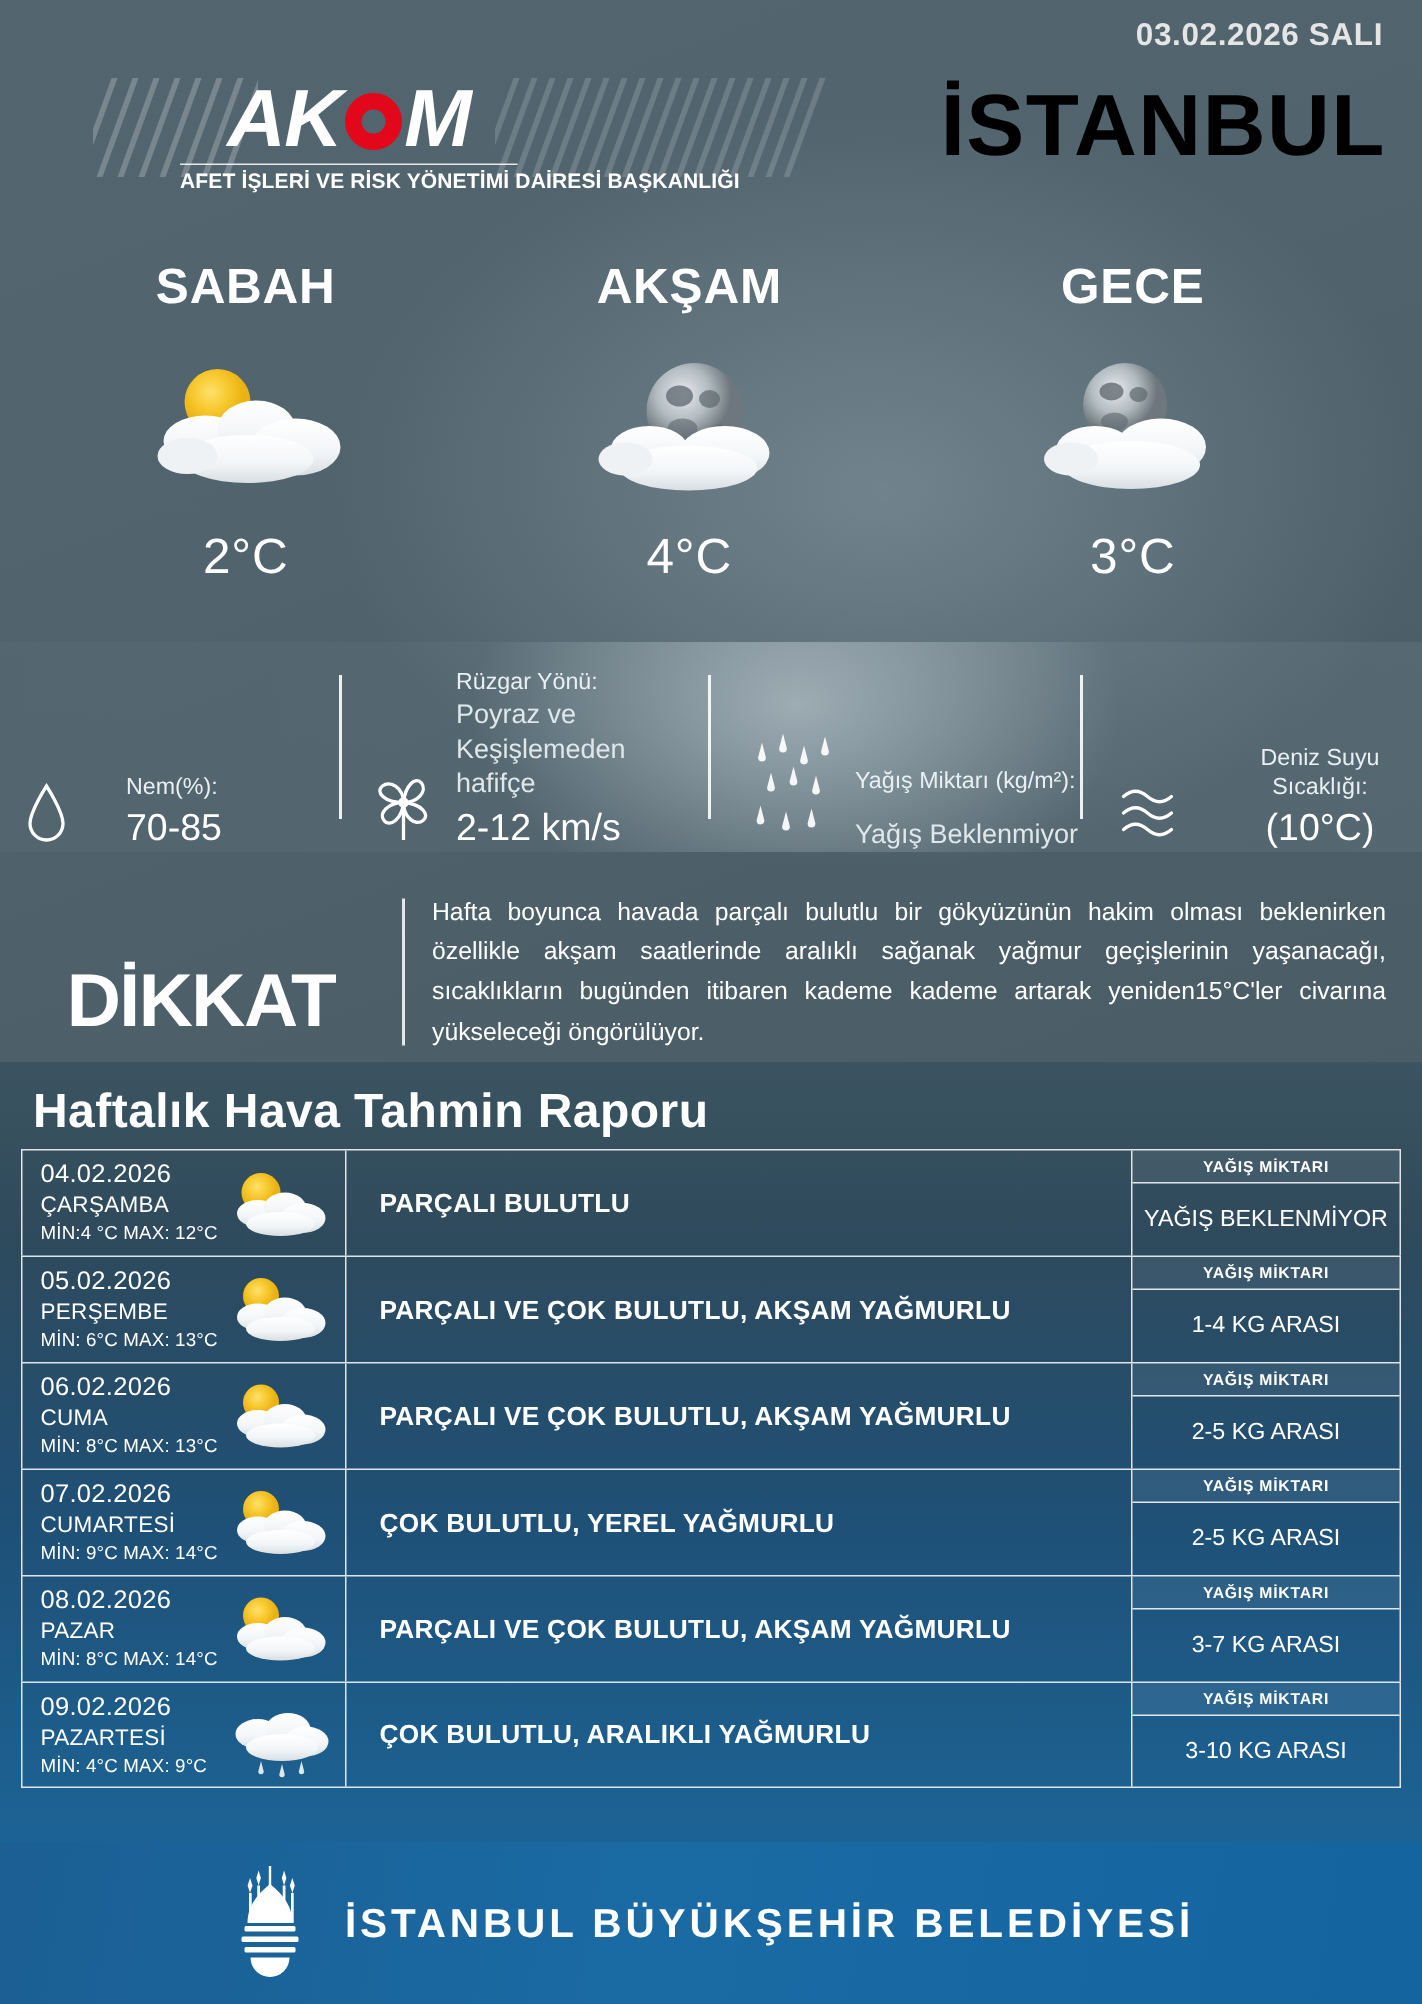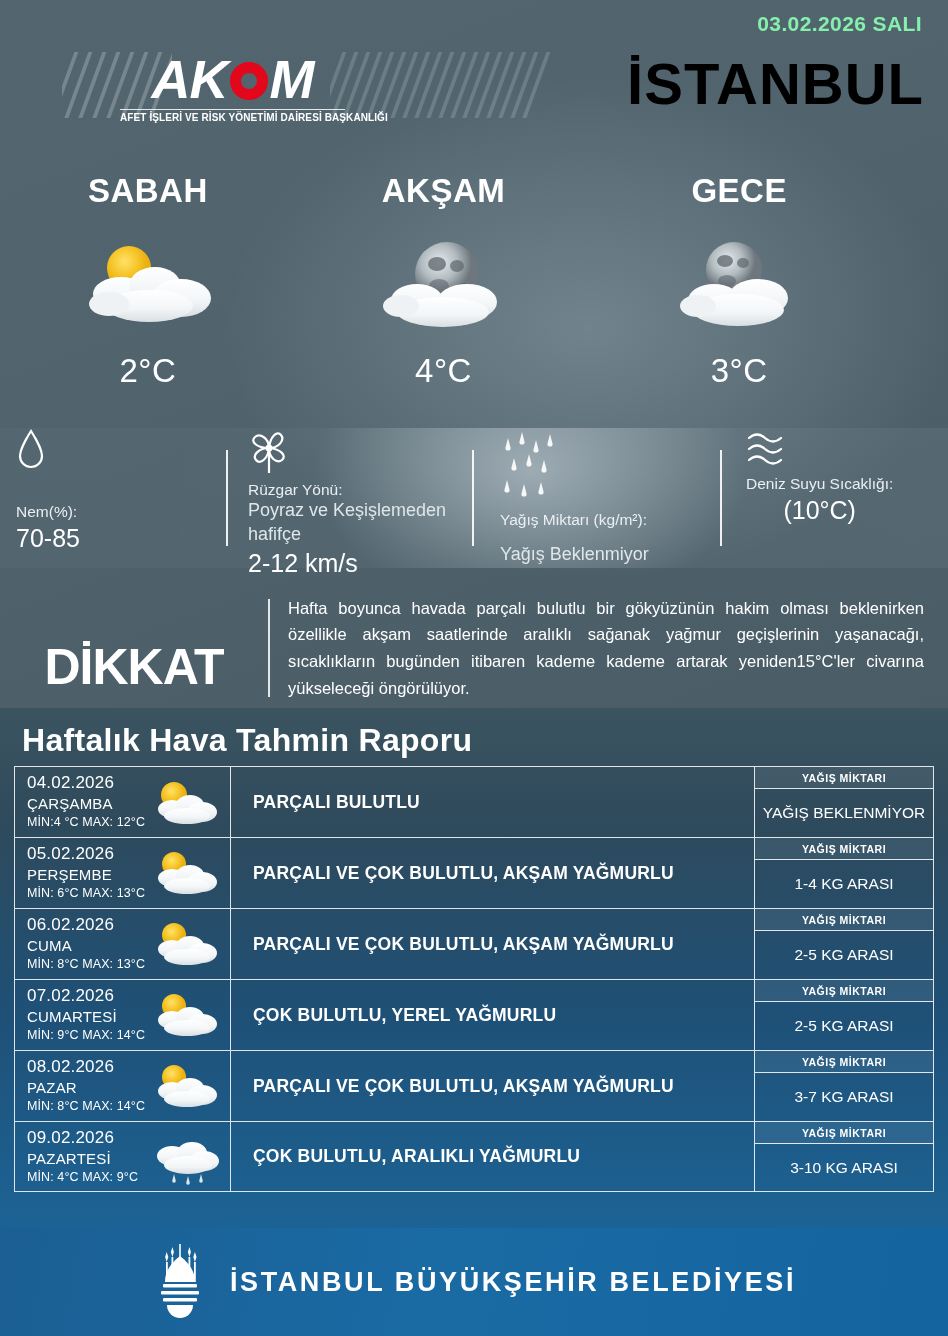--- a/index.html
+++ b/index.html
@@ -18,21 +18,21 @@
     position:absolute; left:0; top:0; width:948px; height:712px;
     background:
       radial-gradient(ellipse 520px 360px at 62% 46%, rgba(190,205,212,0.30), rgba(190,205,212,0) 70%),
       linear-gradient(160deg,#536670 0%,#51646e 40%,#4d606a 70%,#4a5d67 100%);
   }
 
   
   .header { position:absolute; left:0; top:0; width:948px; height:160px; }
   .hdr-date {
     position:absolute; right:26px; top:12px;
-    font-size:21px; font-weight:bold; letter-spacing:0.4px; color:#86efac;
+    font-size:21px; font-weight:bold; letter-spacing:0.4px; color:#e5e5e5;
   }
   .hdr-city {
     position:absolute; right:24px; top:55px;
     font-size:58px; font-weight:bold; letter-spacing:1px; line-height:1; color:#000000;
   }
   .stripes { position:absolute; top:52px; height:66px; overflow:hidden; }
   .stripes span {
     position:absolute; top:-6px; width:4px; height:80px;
     background:rgba(255,255,255,0.22); transform:skewX(-20deg);
   }
@@ -45,43 +45,43 @@
     position:relative; height:54px; display:flex; align-items:center;
     justify-content:center; font-size:54px; font-weight:bold; line-height:1;
     letter-spacing:-1px;
   }
   .akom-word .ltr { color:#fff; font-style:italic; font-weight:bold; }
   .akom-o {
     display:inline-block; width:38px; height:38px; border-radius:50%;
     border:11px solid #e2071b; margin:0 2px; position:relative; top:2px;
   }
   .akom-sub {
-    margin-top:3px; text-align:center; font-size:10px; font-weight:bold;
+    margin-top:3px; text-align:center; font-size:14px; font-weight:bold;
     letter-spacing:0.1px; color:#fff; white-space:nowrap;
     border-top:1px solid rgba(255,255,255,0.85); padding-top:2px;
   }
 
   
-  .periods { position:absolute; left:0; top:172px; width:887px; height:240px; display:flex; }
+  .periods { position:absolute; left:16px; top:172px; width:887px; height:240px; display:flex; }
   .period { flex:1; text-align:center; }
   .period-name { font-size:33px; font-weight:bold; letter-spacing:0.5px; }
   .period-icon { height:110px; margin-top:18px; position:relative; }
   .period-temp { font-size:33px; font-weight:normal; margin-top:14px; letter-spacing:0.5px; }
 
   .ico { position:absolute; left:50%; top:0; transform:translateX(-50%); }
 
   
   .infostrip {
     position:absolute; left:0; top:428px; width:948px; height:140px;
     background:
       radial-gradient(ellipse 300px 200px at 56% 30%, rgba(206,218,224,0.55), rgba(206,218,224,0) 72%),
       linear-gradient(90deg, rgba(255,255,255,0.02), rgba(255,255,255,0.05));
     display:flex; align-items:center;
   }
-  .info-cell { position:relative; display:flex; align-items:flex-start; height:100%;flex-direction:column; }
+  .info-cell { position:relative; display:flex; align-items:flex-end; height:100%; }
   .vdiv {
     position:absolute; top:22px; width:2px; height:96px;
     background:rgba(255,255,255,0.9);
   }
   .info-txt { line-height:1.25; }
   .info-label { font-size:15.5px; color:#e9eff2; }
   .info-value { font-size:25px; color:#fff; margin-top:2px; }
   .info-sub { font-size:18px; color:#dfe7ea; line-height:1.3; }
 
   

